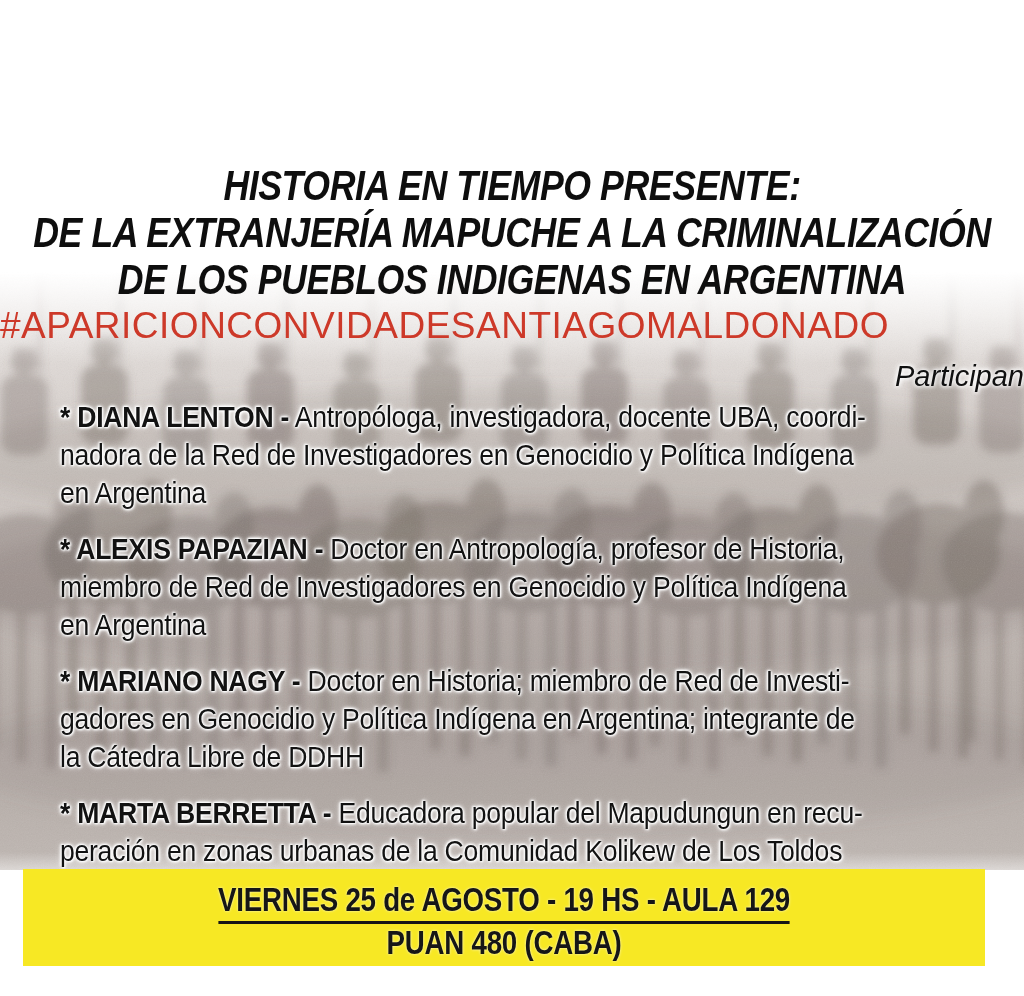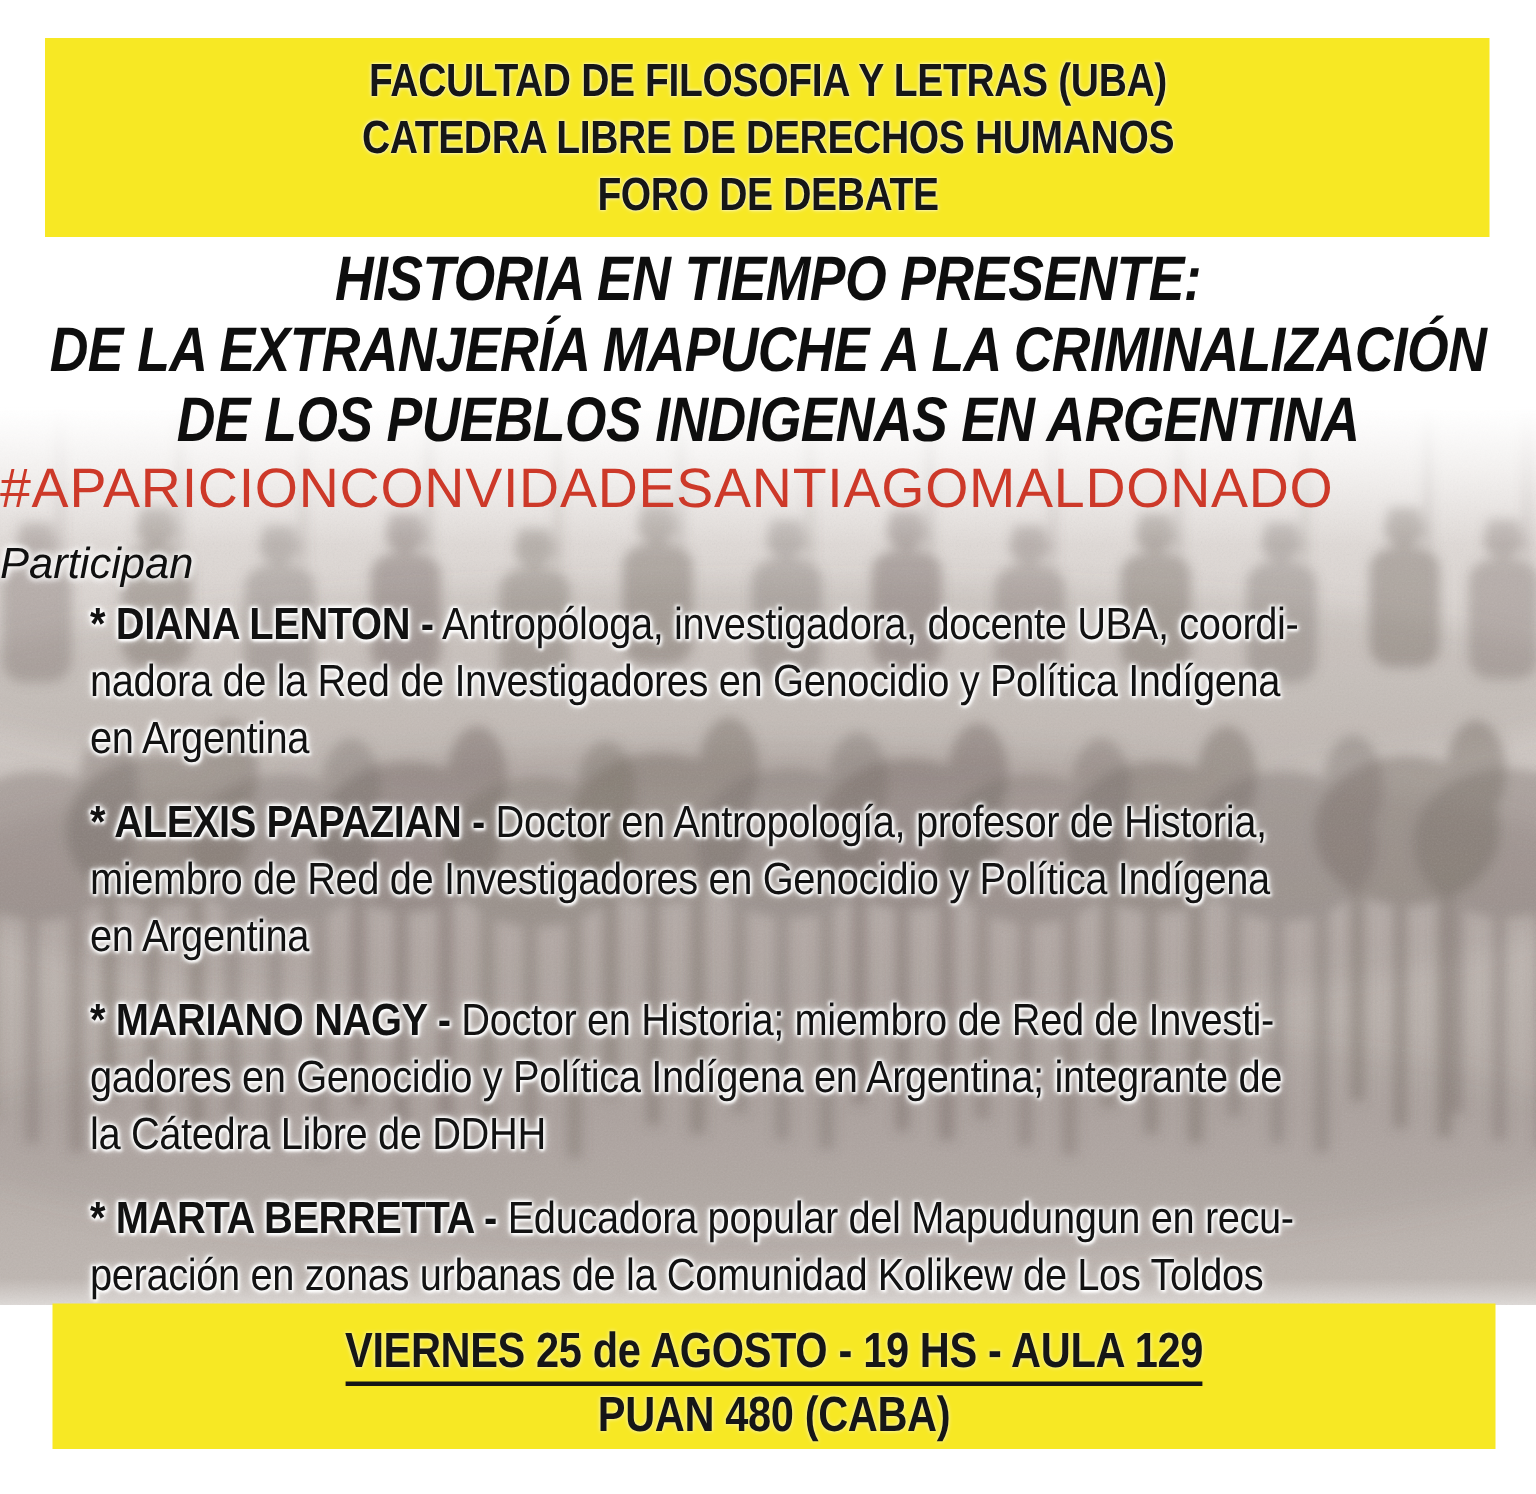--- a/index.html
+++ b/index.html
@@ -23,21 +23,21 @@
     background:var(--yellow);
   }
   .band-top-text{
     position:absolute;left:50%;top:10px;width:1140px;margin-left:-570px;
     transform:scaleX(0.84);transform-origin:center top;
     text-align:center;font-weight:bold;font-size:31px;line-height:38px;
     letter-spacing:-0.3px;color:#161616;
     text-shadow:0 0 3px rgba(255,255,255,.85), 0 0 1px rgba(255,255,255,.9);
   }
   .band-bottom{
-    position:absolute;left:35px;top:869px;width:962px;height:97px;
+    position:absolute;left:23px;top:869px;width:962px;height:97px;
     background:var(--yellow);
   }
   .band-bottom-text{
     position:absolute;left:50%;top:12px;width:1140px;margin-left:-570px;
     transform:scaleX(0.84);transform-origin:center top;
     text-align:center;font-weight:bold;font-size:33px;line-height:37px;
     letter-spacing:-0.3px;color:#161616;
     text-shadow:0 0 3px rgba(255,255,255,.8);
   }
   .underlined span{
@@ -67,21 +67,21 @@
     text-align:center;font-style:italic;font-weight:bold;
     font-size:42px;line-height:47px;letter-spacing:-0.5px;color:#0e0e0e;
   }
   .hashtag{
     position:absolute;top:305px;left:0;width:876px;
     text-align:center;font-size:37px;font-weight:400;letter-spacing:0.5px;
     color:var(--red);
   }
   .participan{
     position:absolute;top:360px;left:0;width:1024px;
-    text-align:left;font-style:italic;font-size:29px;color:#101010;
+    text-align:right;font-style:italic;font-size:29px;color:#101010;
     text-shadow:0 0 4px #fff,0 0 4px #fff,0 0 7px #fff;
   }
 
   
   .speakers{
     position:absolute;left:60px;top:398px;width:1062px;
     transform:scaleX(0.886);transform-origin:left top;
     font-size:30px;line-height:38px;letter-spacing:-0.3px;color:#121212;
     text-shadow:0 0 4px #fff,0 0 4px #fff,0 0 7px #fff,1px 1px 2px #fff,-1px -1px 2px #fff;
   }
@@ -141,27 +141,20 @@
         <use href="#rider" x="898" y="-4" opacity="0.40"></use>
         <use href="#rider" x="964" y="4" opacity="0.34"></use>
       </g>
 
       <rect width="1024" height="712" filter="url(#grain)" opacity="0.13"></rect>
     </svg>
     <div class="photo-fade-top"></div>
     <div class="photo-fade-bottom"></div>
   </div>
 
-  <div class="band-top">
-    <div class="band-top-text">
-      <div>FACULTAD DE FILOSOFIA Y LETRAS (UBA)</div>
-      <div>CATEDRA LIBRE DE DERECHOS HUMANOS</div>
-      <div>FORO DE DEBATE</div>
-    </div>
-  </div>
 
   <div class="title">
     <div>HISTORIA EN TIEMPO PRESENTE:</div>
     <div>DE LA EXTRANJERÍA MAPUCHE A LA CRIMINALIZACIÓN</div>
     <div>DE LOS PUEBLOS INDIGENAS EN ARGENTINA</div>
   </div>
   <div class="hashtag">#APARICIONCONVIDADESANTIAGOMALDONADO</div>
 
   <div class="participan">Participan</div>
 

